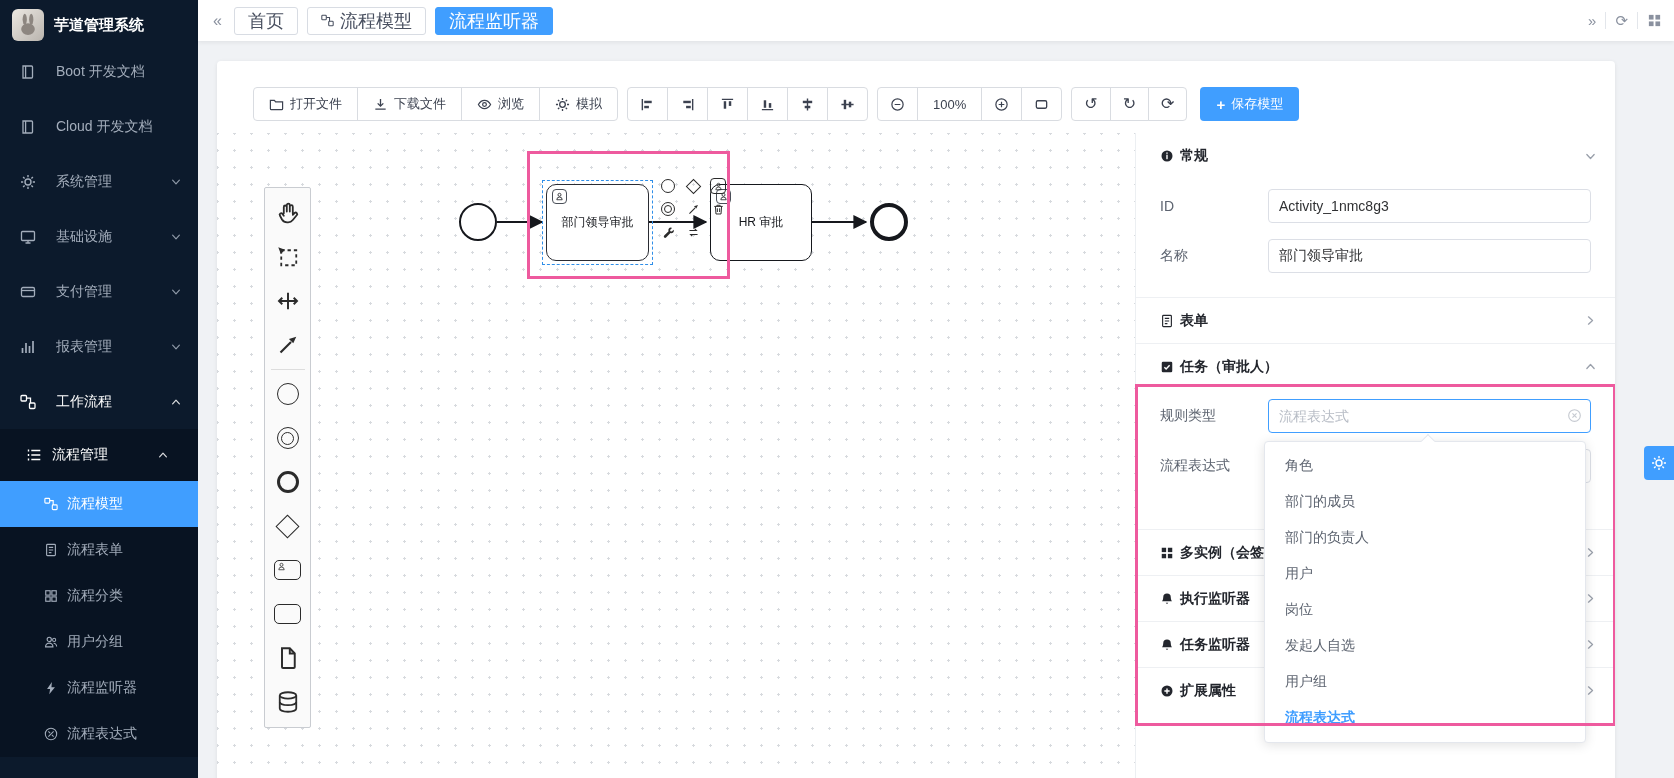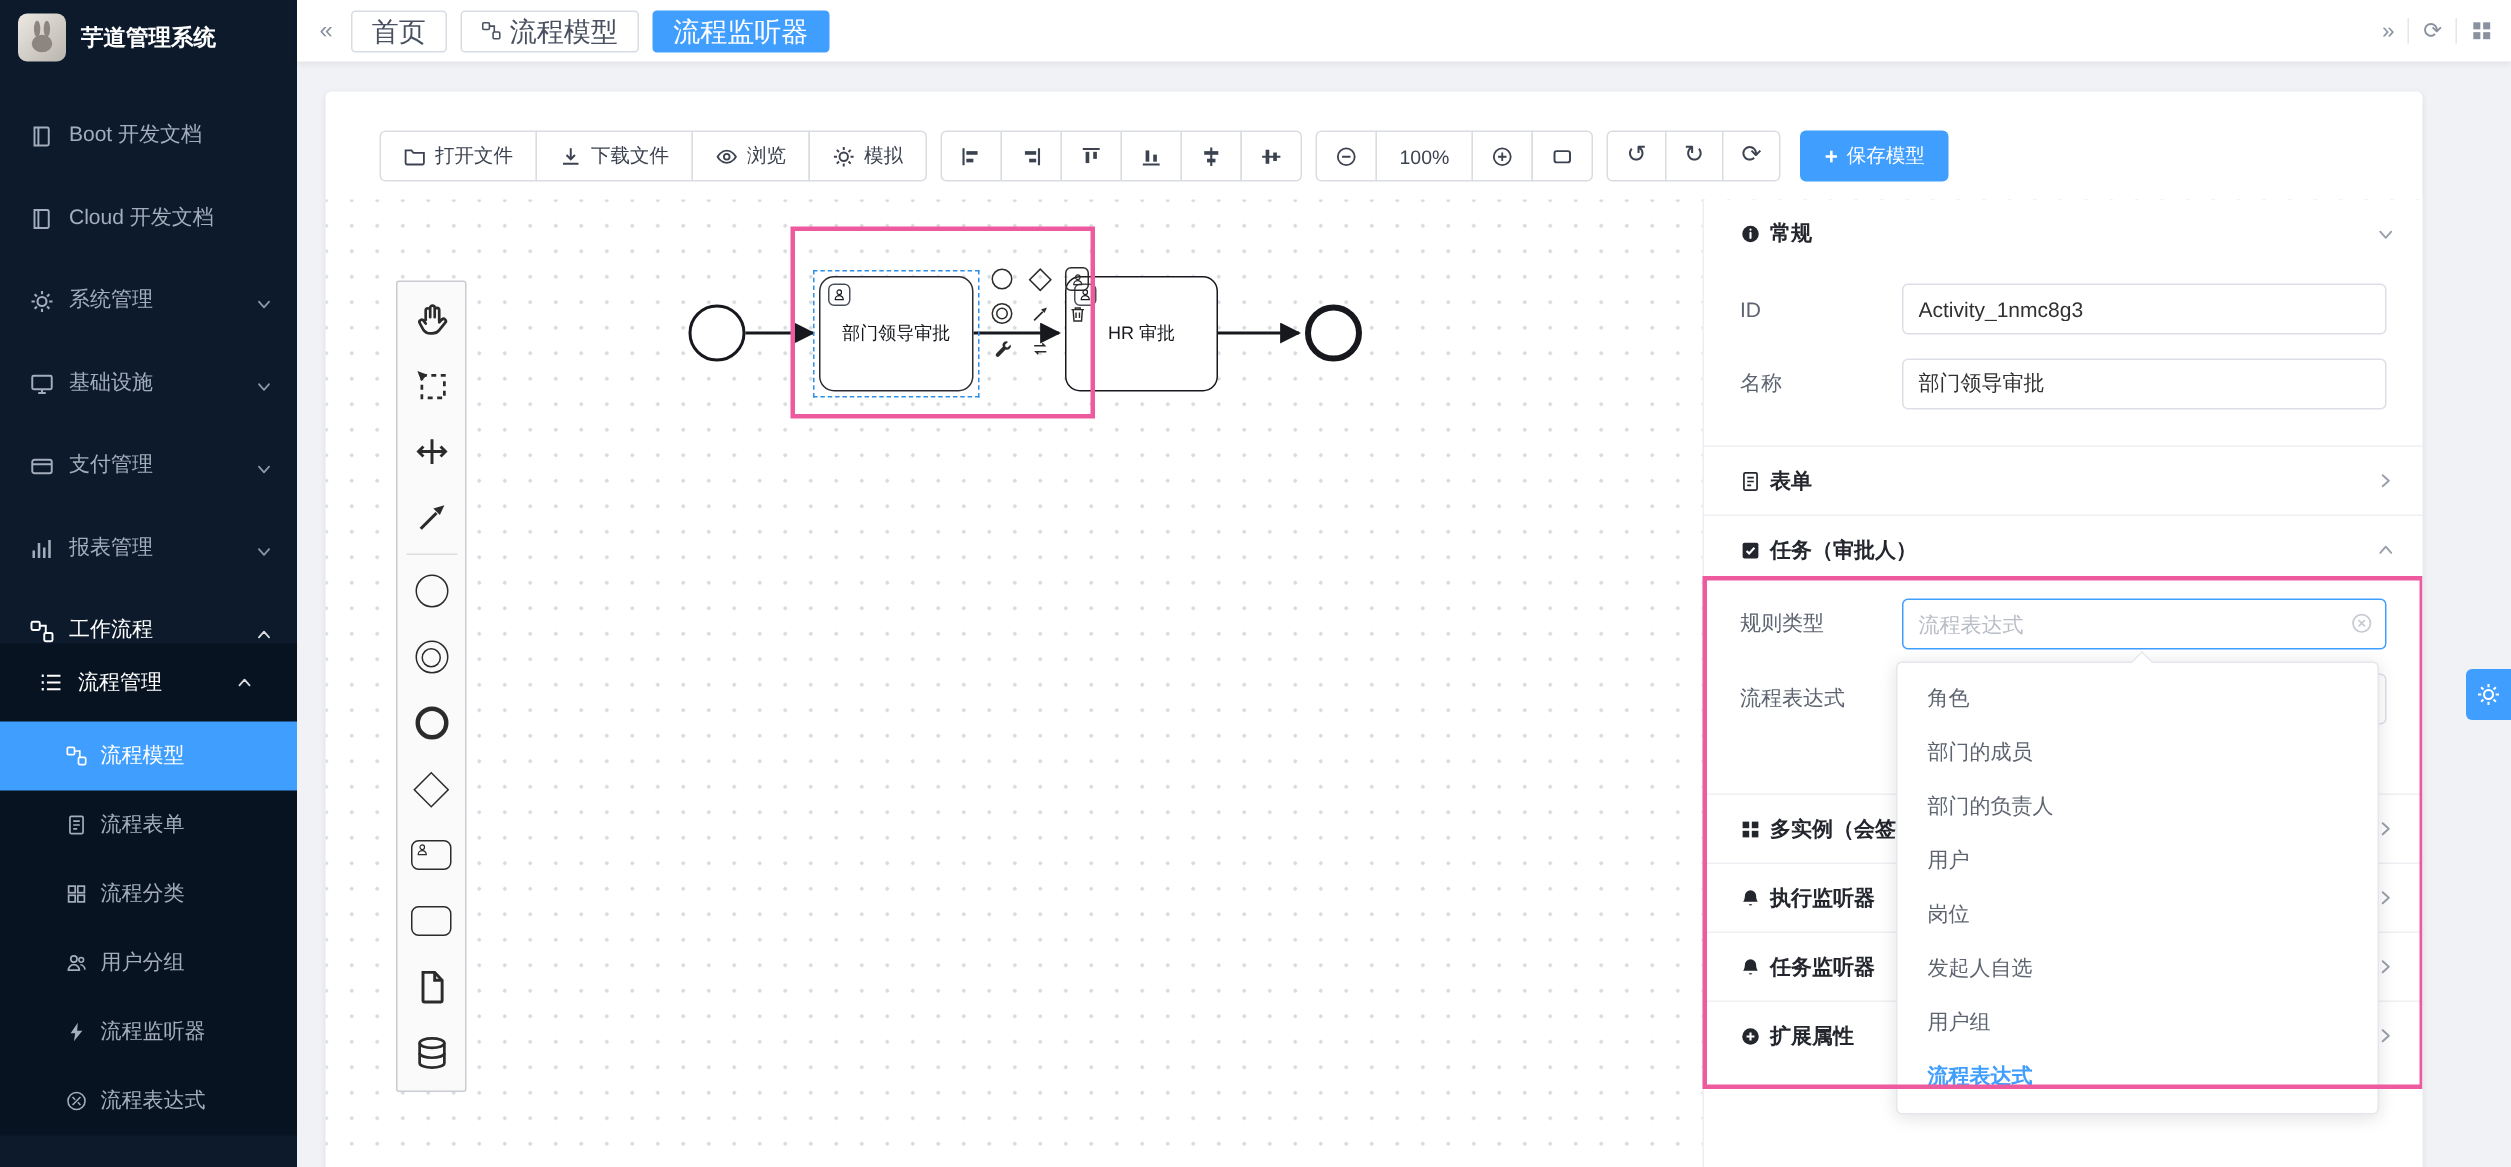--- a/index.html
+++ b/index.html
@@ -5,21 +5,21 @@
   *{box-sizing:border-box;margin:0;padding:0}
   html,body{width:1674px;height:778px;overflow:hidden;font-family:"Liberation Sans","DejaVu Sans",sans-serif;font-size:14px;color:#303133;background:#f0f2f5}
   svg{display:block}
   .app{display:flex;width:100%;height:100%}
 
   
   .sidebar{width:198px;min-width:198px;background:#0c1a2c;color:#a3adbb;display:flex;flex-direction:column;overflow:hidden}
   .logo-row{height:44px;display:flex;align-items:center;gap:10px;padding:6px 12px 0 12px}
   .logo-img{width:32px;height:32px;border-radius:6px;background:linear-gradient(135deg,#ece8e2,#b9b4ae);display:flex;align-items:center;justify-content:center;overflow:hidden;flex:none}
   .logo-title{color:#fff;font-weight:bold;font-size:15px;white-space:nowrap}
-  .menu-item{height:55px;display:flex;align-items:flex-end;gap:10px;padding:0 16px 0 20px;cursor:pointer;white-space:nowrap}
+  .menu-item{height:55px;display:flex;align-items:center;gap:20px;padding:0 16px 0 20px;cursor:pointer;white-space:nowrap}
   .menu-item.active{color:#fff}
   .mi{width:16px;height:16px;flex:none}
   .chev{width:12px;height:12px;margin-left:auto;opacity:.85;flex:none}
   .rot-down{transform:rotate(90deg)}
   .rot-up{transform:rotate(-90deg)}
   .submenu{background:#081322}
   .submenu-head{height:52px;display:flex;align-items:center;gap:10px;padding:0 29px 0 26px;color:#fff;cursor:pointer;white-space:nowrap}
   .sub-item{height:46px;display:flex;align-items:center;gap:9px;padding:0 12px 0 44px;color:#a3adbb;cursor:pointer;white-space:nowrap}
   .sub-item.active{background:#409eff;color:#fff}
   .smi{width:14px;height:14px;flex:none}

